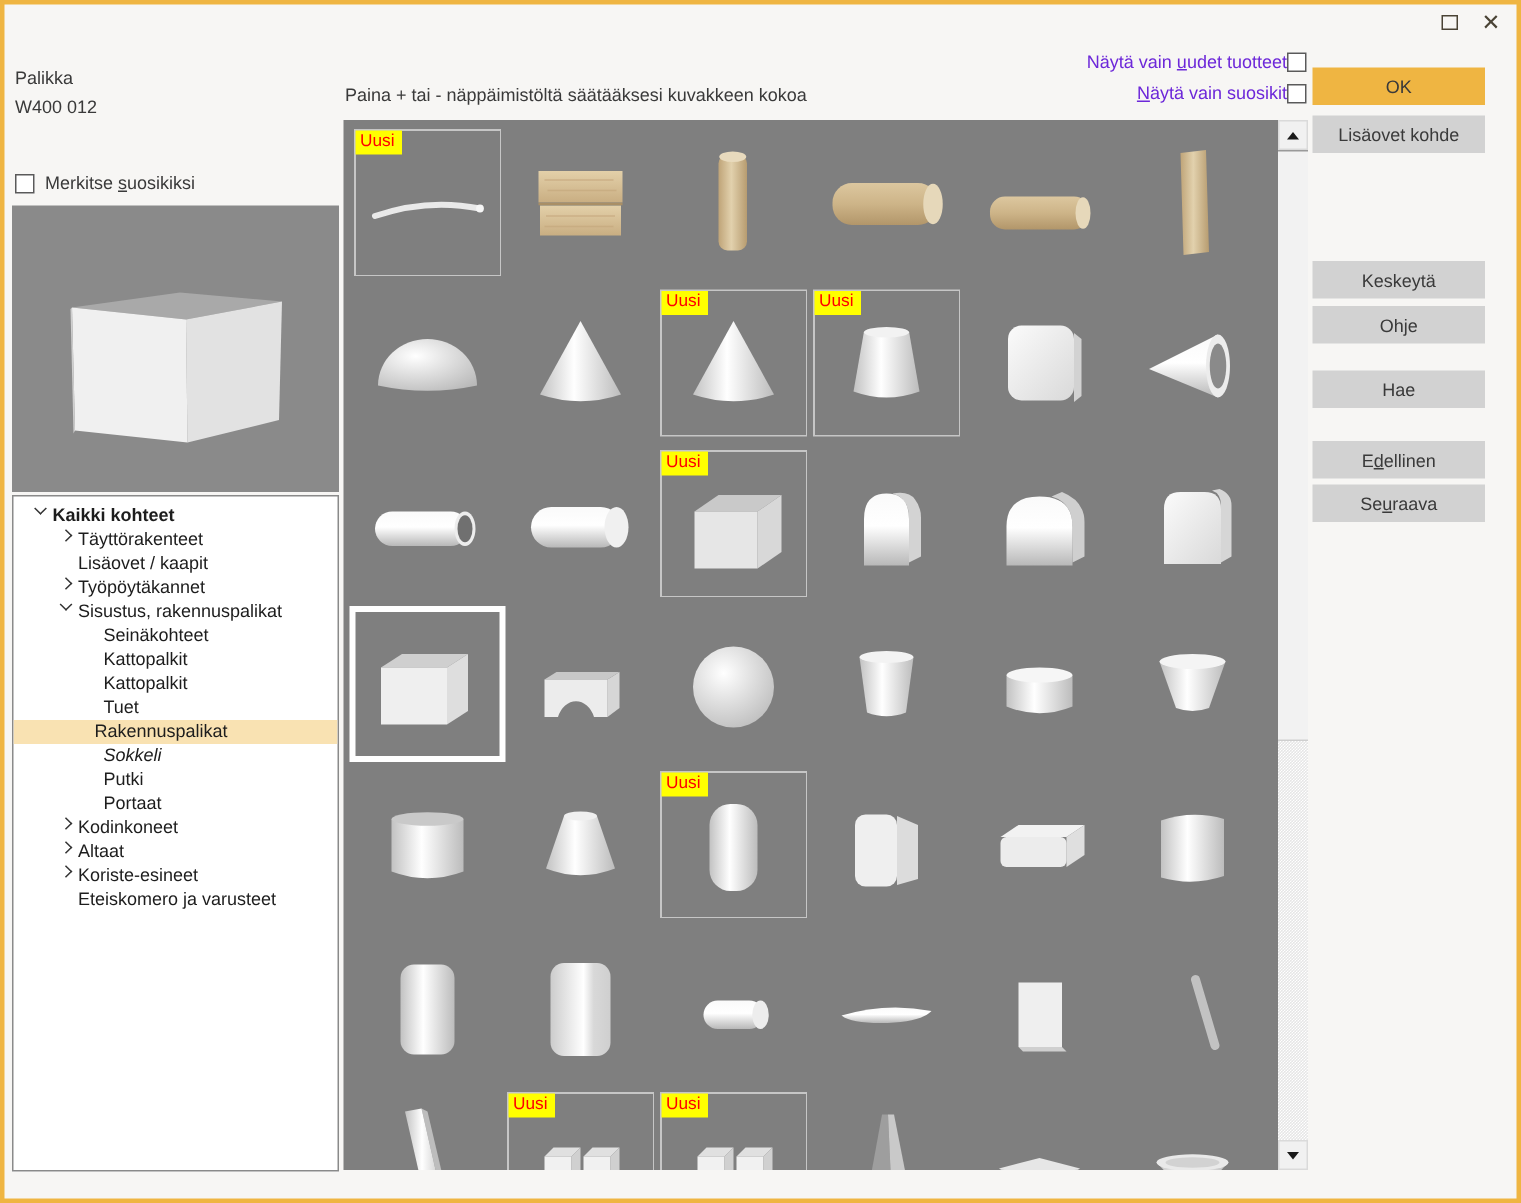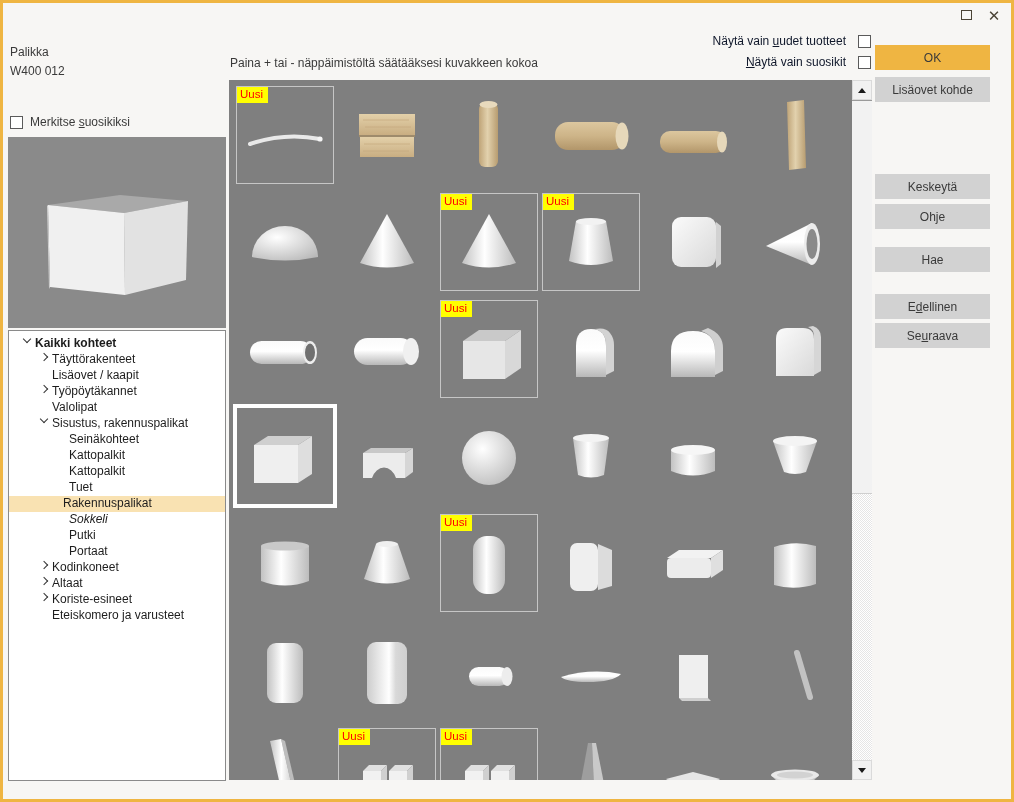--- a/index.html
+++ b/index.html
@@ -28,21 +28,21 @@
     border:1px solid #8a8a8a;padding-top:5px;overflow:hidden;}
   .tree-row{height:16px;display:flex;font-size:12px;color:#1d1d1d;cursor:default;white-space:nowrap;}
   .tree-row.selected{background:#f9e2b2;}
   .tree-row.bold{font-weight:bold;}
   .chev{width:14px;height:10px;flex:none;position:relative;}
   .chev i{position:absolute;left:3px;top:2px;width:6px;height:6px;border-top:1.6px solid #333;border-right:1.6px solid #333;}
   .chev.closed i{transform:rotate(45deg);}
   .chev.open i{transform:rotate(135deg);top:0px;}
   
   .hint{position:absolute;left:230px;top:56px;font-size:12px;color:#3a3a3a;}
-  .filter-row{position:absolute;display:flex;align-items:center;gap:12px;font-size:12px;color:#0f172a;}
+  .filter-row{position:absolute;display:flex;align-items:center;gap:0;font-size:12px;color:#6d28d9;}
   .filter-row .chkbox{margin-left:0;}
   .f1{top:34px;right:143px;}
   .f2{top:55px;right:143px;}
   .grid{position:absolute;left:229px;top:80px;width:623px;height:700px;background:#7f7f7f;overflow:hidden;}
   .cell{position:absolute;width:96px;height:96px;}
   .cell.boxed{box-shadow:0 0 0 1px #c6c6c6;}
   .cell.selected{outline:4px solid #ffffff;}
   .cell svg{display:block;width:96px;height:96px;}
   .badge{position:absolute;left:0px;top:0px;background:#ffff00;color:#ff0000;
     font-size:11.5px;padding:1px 5px 2px 3px;line-height:13px;z-index:3;}
@@ -157,24 +157,20 @@
         <span class="chev "></span>
         <span>Lisäovet / kaapit</span>
       </div>
       <div class="tree-row" style="padding-left: 29px;">
         <span class="chev closed">
           <i></i>
         </span>
         <span>Työpöytäkannet</span>
       </div>
       <div class="tree-row" style="padding-left: 29px;">
-        <span class="chev "></span>
-        <span>Valolipat</span>
-      </div>
-      <div class="tree-row" style="padding-left: 29px;">
         <span class="chev open">
           <i></i>
         </span>
         <span>Sisustus, rakennuspalikat</span>
       </div>
       <div class="tree-row" style="padding-left: 46px;">
         <span class="chev "></span>
         <span>Seinäkohteet</span>
       </div>
       <div class="tree-row" style="padding-left: 46px;">

